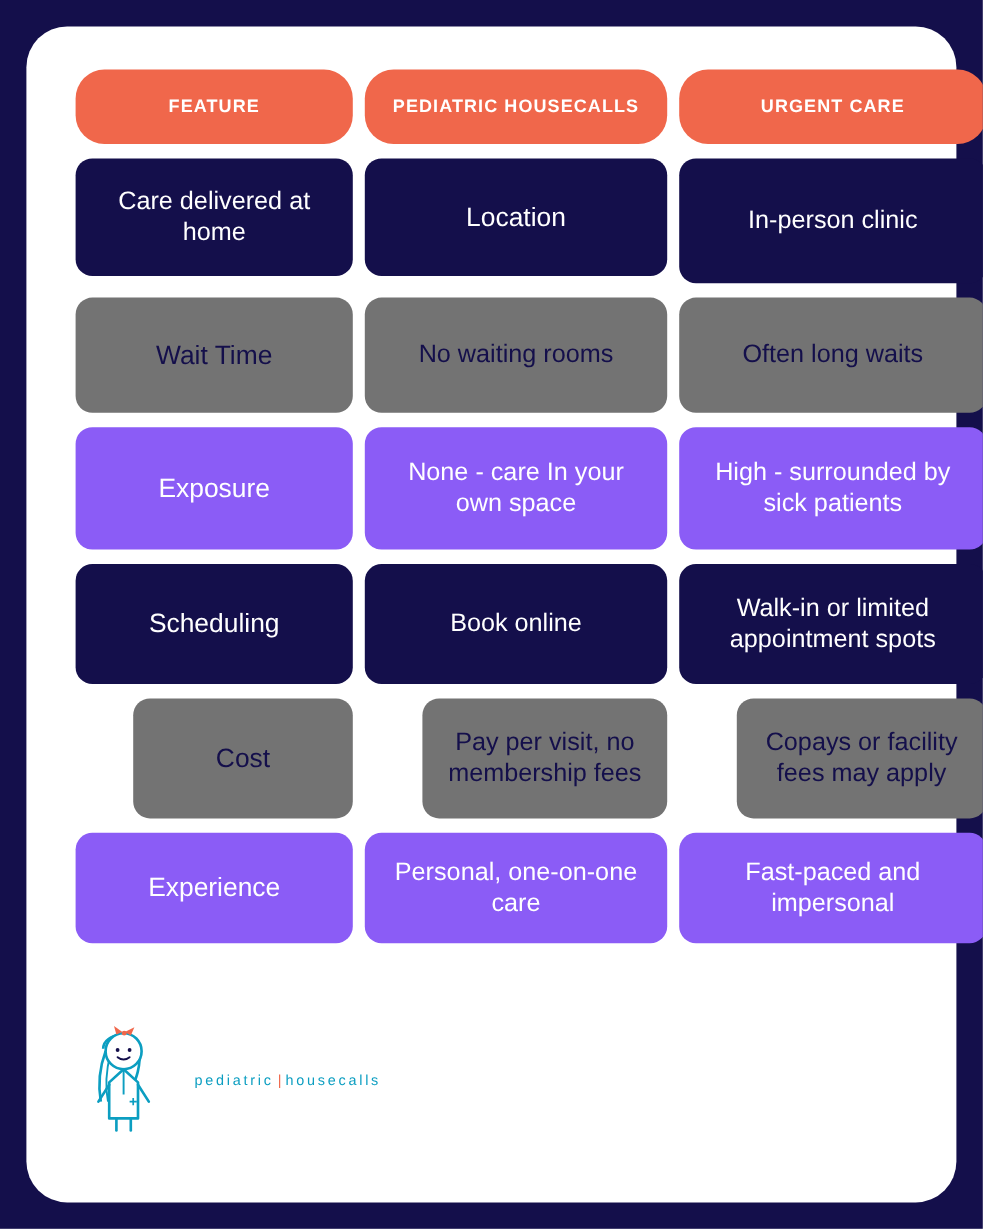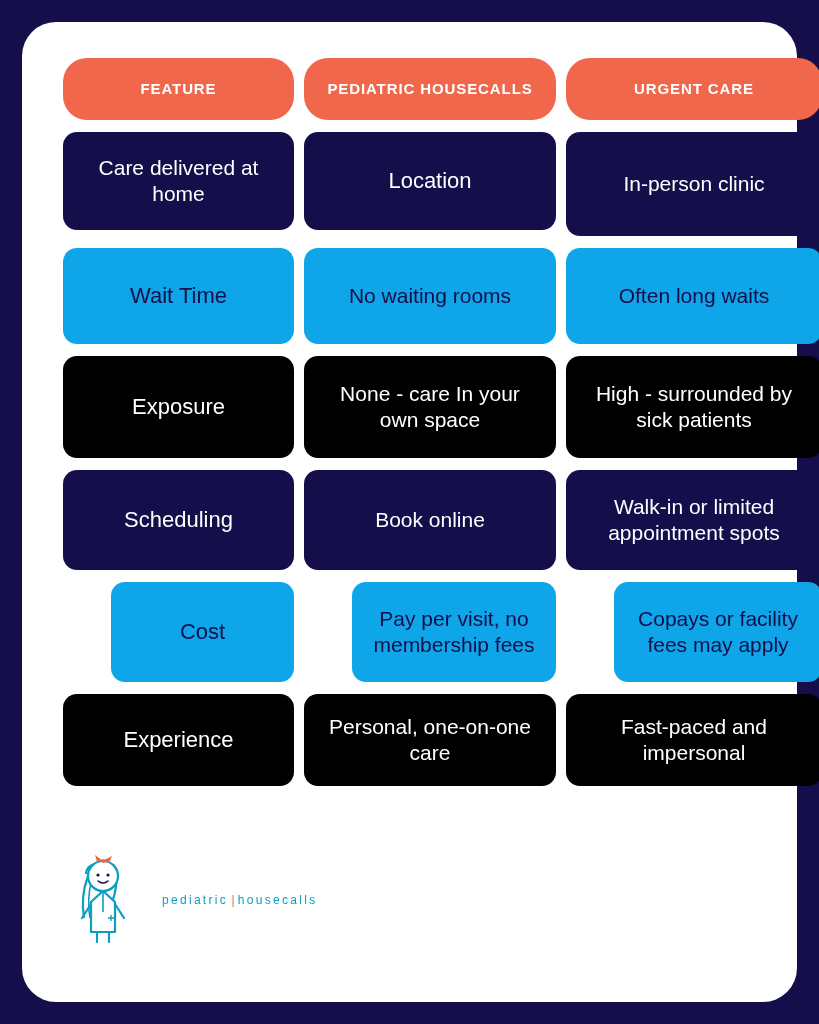--- a/index.html
+++ b/index.html
@@ -72,25 +72,25 @@
   }
   .row-body .cell.label {
     font-size: 22px;
   }
 
   .theme-navy .cell {
     background: #140F4B;
     color: #FFFFFF;
   }
   .theme-cream .cell {
-    background: #0ea5e9;
+    background: #737373;
     color: #140F4B;
   }
   .theme-teal .cell {
-    background: #000000;
+    background: #8b5cf6;
     color: #FFFFFF;
   }
 
   
   .row-1 .cell { height: 98px; }
   .row-2 .cell { height: 96px; }
   .row-3 .cell { height: 102px; }
   .row-4 .cell { height: 100px; }
   .row-5 .cell { height: 100px; margin-left: 48px; }
   .row-6 .cell { height: 92px; }

